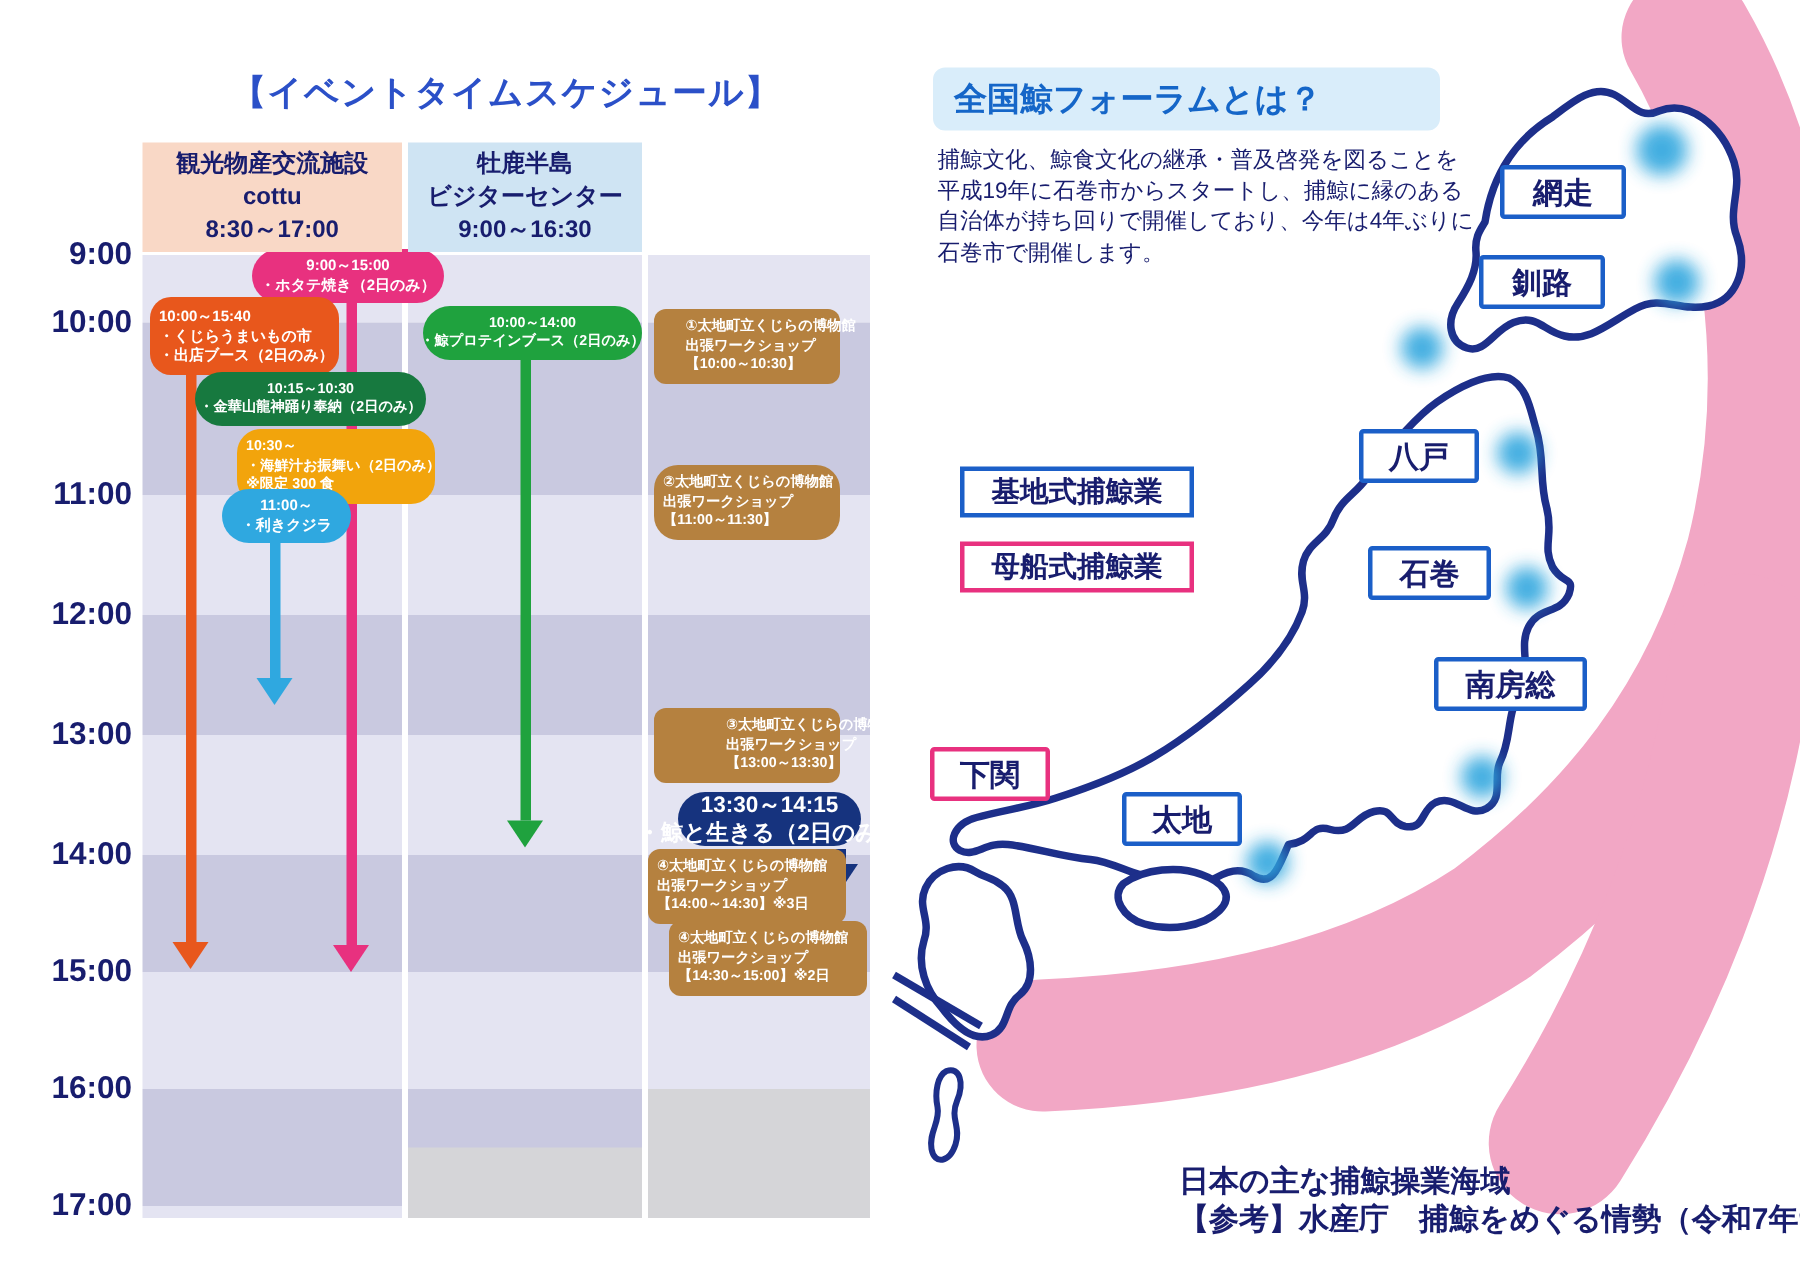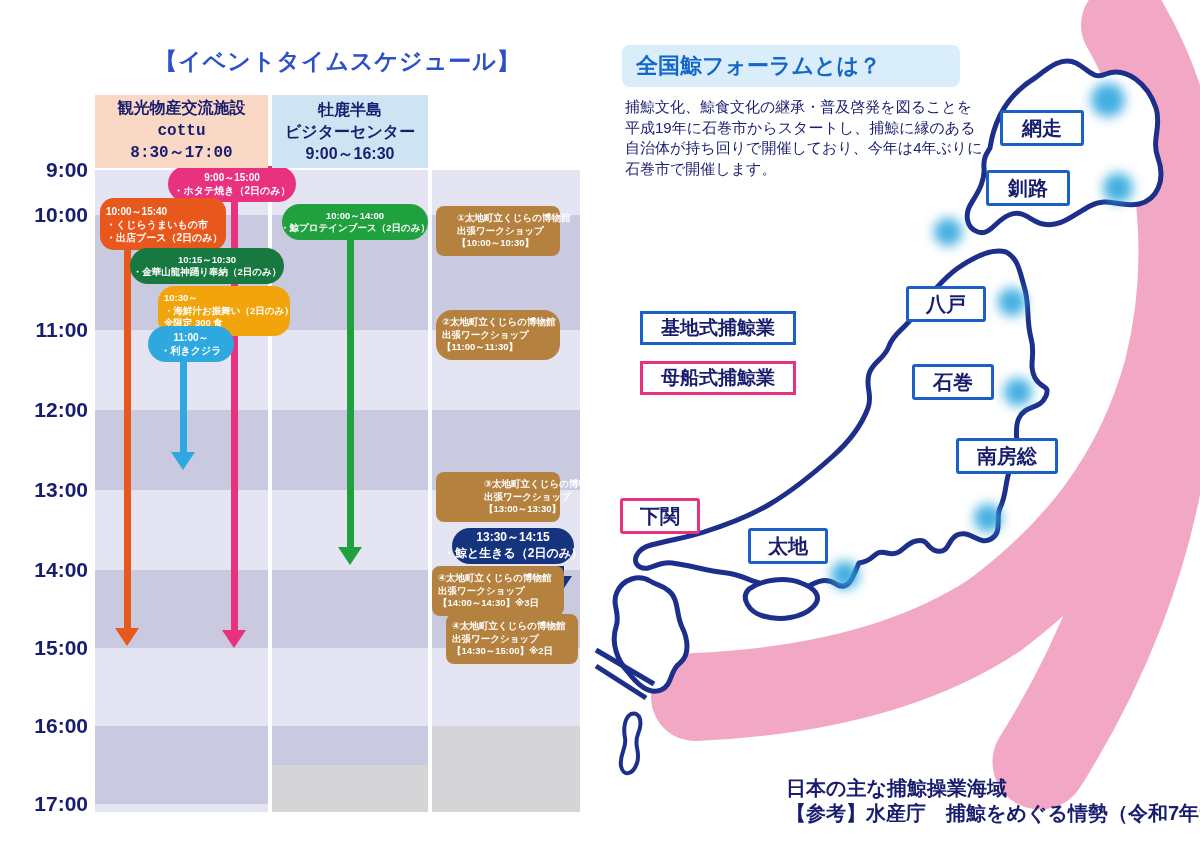--- a/index.html
+++ b/index.html
@@ -2,21 +2,21 @@
 <html style="--title_blue: #2b50c8; --navy: #181d6e; --stripe_light: #e4e4f2; --stripe_dark: #c9c9e0; --closed_gray: #d5d5d8; --header_salmon: #f9d8c6; --header_blue: #cfe4f3; --forum_bg: #d9edfa; --forum_title_blue: #1566c8; --legend_blue: #1b5fc8; --accent_pink: #e8317f; --map_outline: #1d2f8a; --map_pink: #f2a7c5; --base_blue: #2fa6de;"><head>
 <meta charset="utf-8">
 <style>
   html,body{margin:0;padding:0;background:#fff;}
   .page{position:relative;width:1200px;height:856px;background:#ffffff;overflow:hidden;
         font-family:"Liberation Sans","DejaVu Sans",sans-serif;}
   .sched-title{position:absolute;left:95px;top:46px;width:485px;text-align:center;
         font-size:23px;font-weight:bold;color:var(--title_blue);letter-spacing:1px;}
   .col-header{position:absolute;top:95px;height:73px;display:flex;flex-direction:column;
         justify-content:center;align-items:center;gap:1px;}
-  .col-header.salmon{background:var(--header_salmon);font-family:Liberation Mono, monospace;}
+  .col-header.salmon{background:var(--header_salmon);}
   .col-header.blue{background:var(--header_blue);}
   .hline{font-size:16px;font-weight:bold;color:var(--navy);line-height:21px;white-space:nowrap;}
   .band{position:absolute;left:95px;width:485px;}
   .band.light{background:var(--stripe_light);}
   .band.dark{background:var(--stripe_dark);}
   .separator{position:absolute;top:170px;height:642px;width:4px;background:#ffffff;}
   .closed{position:absolute;background:var(--closed_gray);}
   .tlabel{position:absolute;left:10px;width:78px;height:26px;text-align:right;
         font-size:21px;font-weight:bold;color:var(--navy);line-height:26px;}
   .event{position:absolute;color:#fff;font-weight:bold;display:flex;flex-direction:column;
@@ -149,21 +149,21 @@
       <div class="event left" style="left: 436px; top: 310px; width: 124px; height: 50px; background: rgb(181, 129, 63); border-radius: 16px; font-size: 9.5px;">
         <div class="eline">②太地町立くじらの博物館</div>
         <div class="eline">出張ワークショップ</div>
         <div class="eline">【11:00～11:30】</div>
       </div>
       <div class="event left" style="left: 436px; top: 472px; width: 124px; height: 50px; background: rgb(181, 129, 63); border-radius: 8px; font-size: 9.5px; padding-left: 48px;">
         <div class="eline">③太地町立くじらの博物館</div>
         <div class="eline">出張ワークショップ</div>
         <div class="eline">【13:00～13:30】</div>
       </div>
-      <div class="event center" style="left: 452px; top: 528px; width: 122px; height: 36px; background: rgb(22, 51, 126); border-radius: 18px; font-size: 12px;">
+      <div class="event center" style="left: 452px; top: 528px; width: 122px; height: 36px; background: rgb(22, 51, 126); border-radius: 18px; font-size: 15px;">
         <div class="eline">13:30～14:15</div>
         <div class="eline">・鯨と生きる（2日のみ）</div>
       </div>
       <div class="arrow-line" style="left: 556.5px; top: 566px; height: 10px; background: rgb(22, 51, 126);"></div>
       <div class="arrow-head" style="left: 548px; top: 576px; border-top-color: rgb(22, 51, 126);"></div>
       <div class="event left" style="left: 432px; top: 566px; width: 132px; height: 50px; background: rgb(181, 129, 63); border-radius: 8px; font-size: 9.5px;">
         <div class="eline">④太地町立くじらの博物館</div>
         <div class="eline">出張ワークショップ</div>
         <div class="eline">【14:00～14:30】※3日</div>
       </div>

